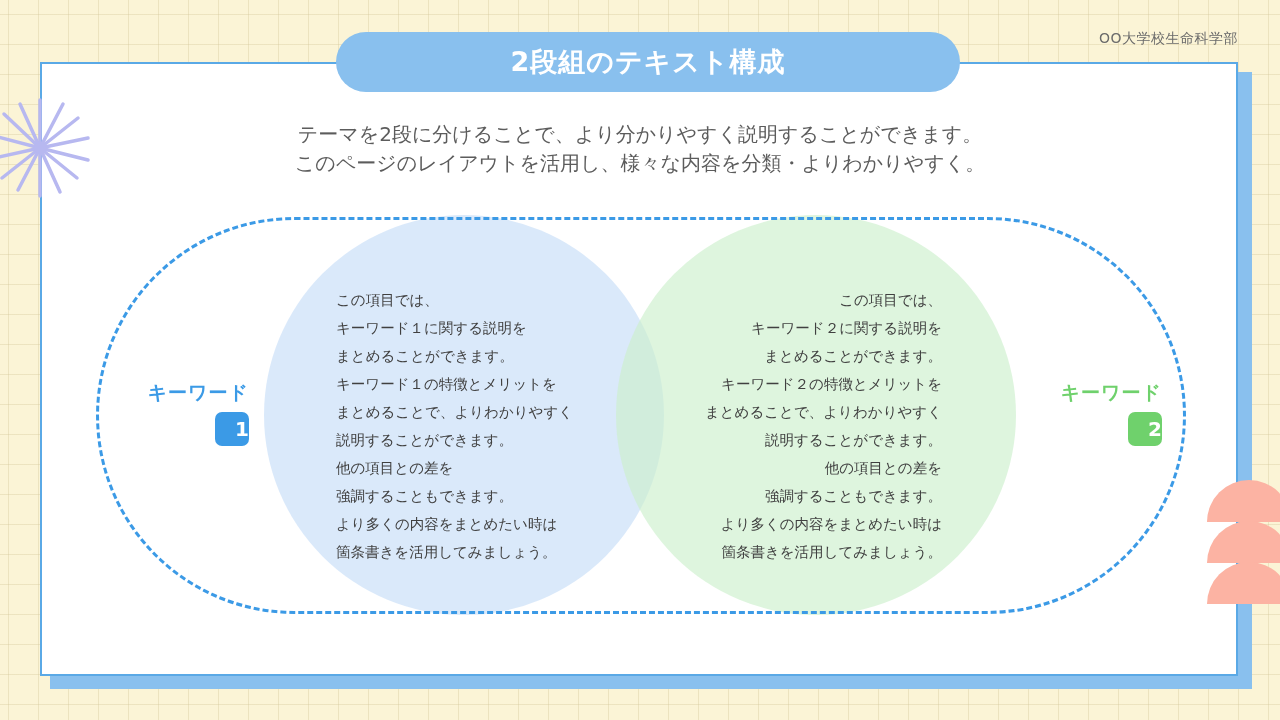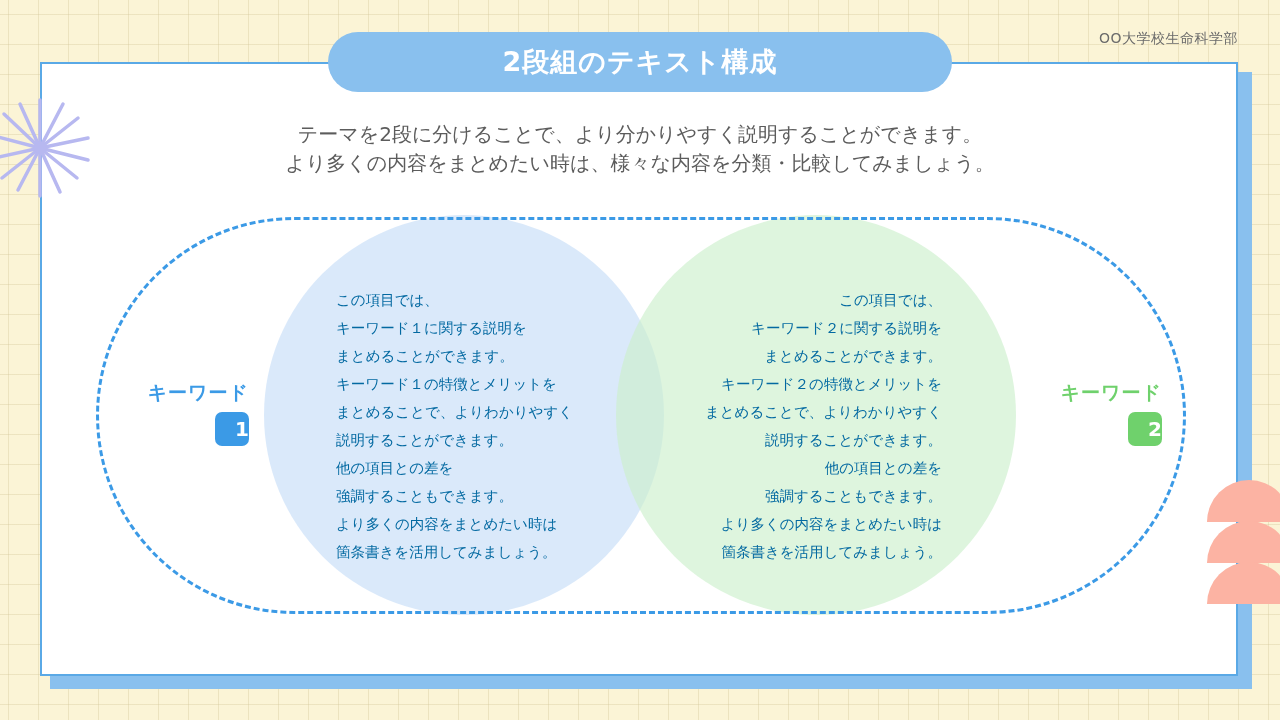--- a/index.html
+++ b/index.html
@@ -19,41 +19,41 @@
   }
   .panel-shadow {
     position: absolute; left: 50px; top: 72px; width: 1202px; height: 617px;
     background: #89c0ee;
   }
   .panel {
     position: absolute; left: 40px; top: 62px; width: 1198px; height: 614px;
     background: #ffffff; border: 2px solid #5aa9e6; box-sizing: border-box;
   }
   .title-pill {
-    position: absolute; left: 328px; top: 32px; width: 624px; height: 60px;
+    position: absolute; left: 336px; top: 32px; width: 624px; height: 60px;
     border-radius: 30px; background: #89c0ee;
     display: flex; align-items: center; justify-content: center;
     color: #ffffff; font-weight: bold; font-size: 27px; letter-spacing: 1px;
   }
   .intro {
     position: absolute; left: 240px; top: 120px; width: 800px;
     text-align: center; color: #5c5c5c; font-size: 20px; line-height: 29px;
   }
   .oval {
     position: absolute; left: 96px; top: 217px; width: 1090px; height: 397px;
     border: 3px dashed #3b9ae6; border-radius: 200px; box-sizing: border-box;
   }
   .circle {
     position: absolute; width: 400px; height: 400px; border-radius: 50%;
   }
   .circle-1 { left: 264px; top: 215px; background: rgba(206,225,248,0.75); }
   .circle-2 { left: 616px; top: 215px; background: rgba(205,240,205,0.65); }
   .body-text {
     position: absolute; top: 286px; width: 280px;
-    font-size: 14.5px; line-height: 28px; color: #0369a1; white-space: pre-line;
+    font-size: 14.5px; line-height: 28px; color: #404040; white-space: pre-line;
   }
   .body-1 { left: 336px; text-align: left; }
   .body-2 { left: 662px; text-align: right; }
   .kw {
     position: absolute; width: 130px; text-align: right;
   }
   .kw-1 { left: 119px; top: 380px; }
   .kw-2 { left: 1032px; top: 380px; }
   .kw-label { font-size: 19px; font-weight: bold; letter-spacing: 1px; }
   .kw-1 .kw-label { color: #3b9ae6; }
@@ -94,21 +94,21 @@
   </g>
   <circle cx="50" cy="50" r="6" fill="#b7b8f0"></circle>
 </svg>
 
 <div class="title-pill">
   <span>2段組のテキスト構成</span>
 </div>
 
 <div class="intro">
   <div>テーマを2段に分けることで、より分かりやすく説明することができます。</div>
-  <div>より多くの内容をまとめたい時は、様々な内容を分類・比較してみましょう。</div>
+  <div>このページのレイアウトを活用し、様々な内容を分類・よりわかりやすく。</div>
 </div>
 
 <div class="circle circle-1"></div>
 <div class="circle circle-2"></div>
 <div class="oval"></div>
 
 <div class="body-text body-1">この項目では、
 キーワード１に関する説明を
 まとめることができます。
 キーワード１の特徴とメリットを

